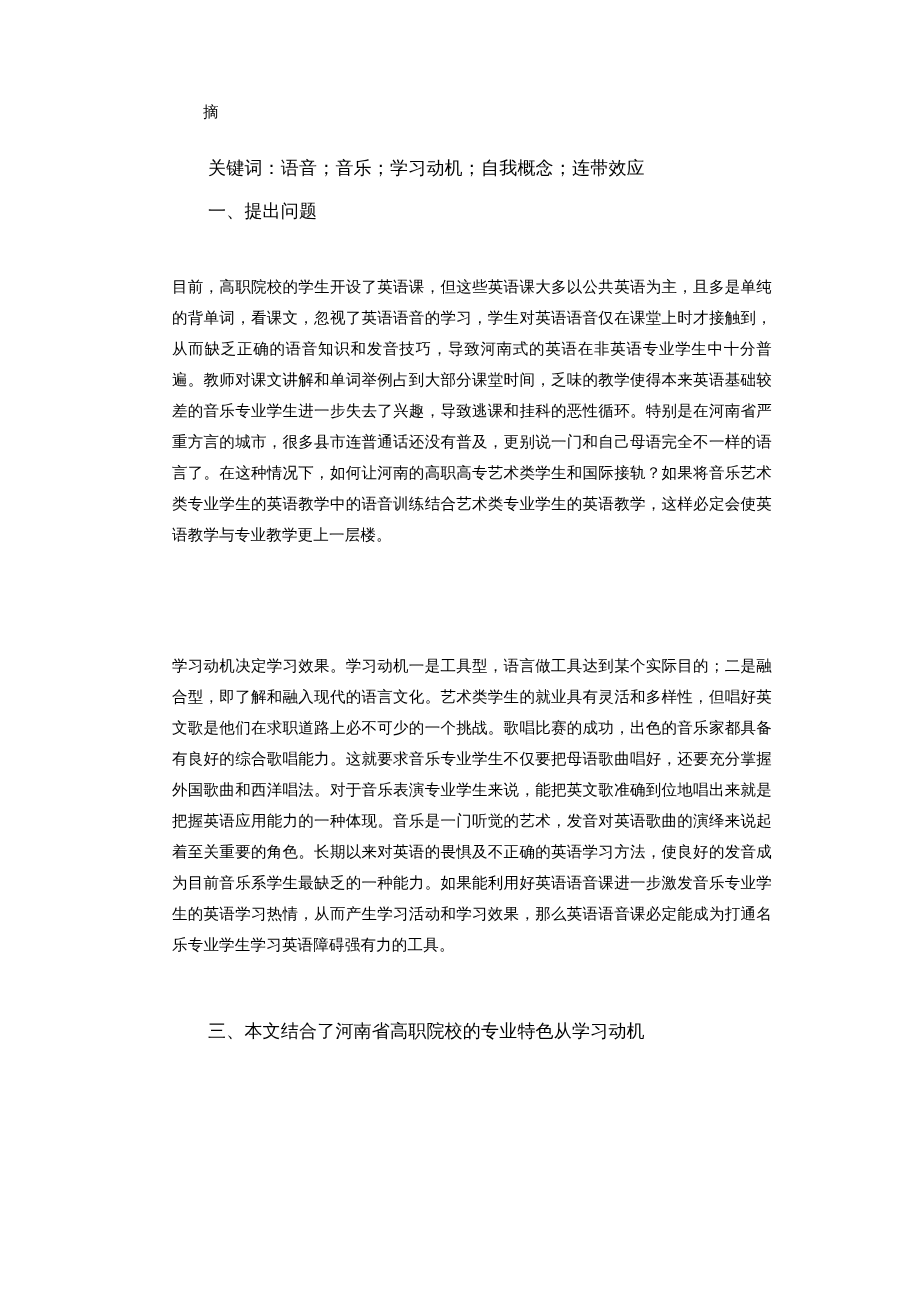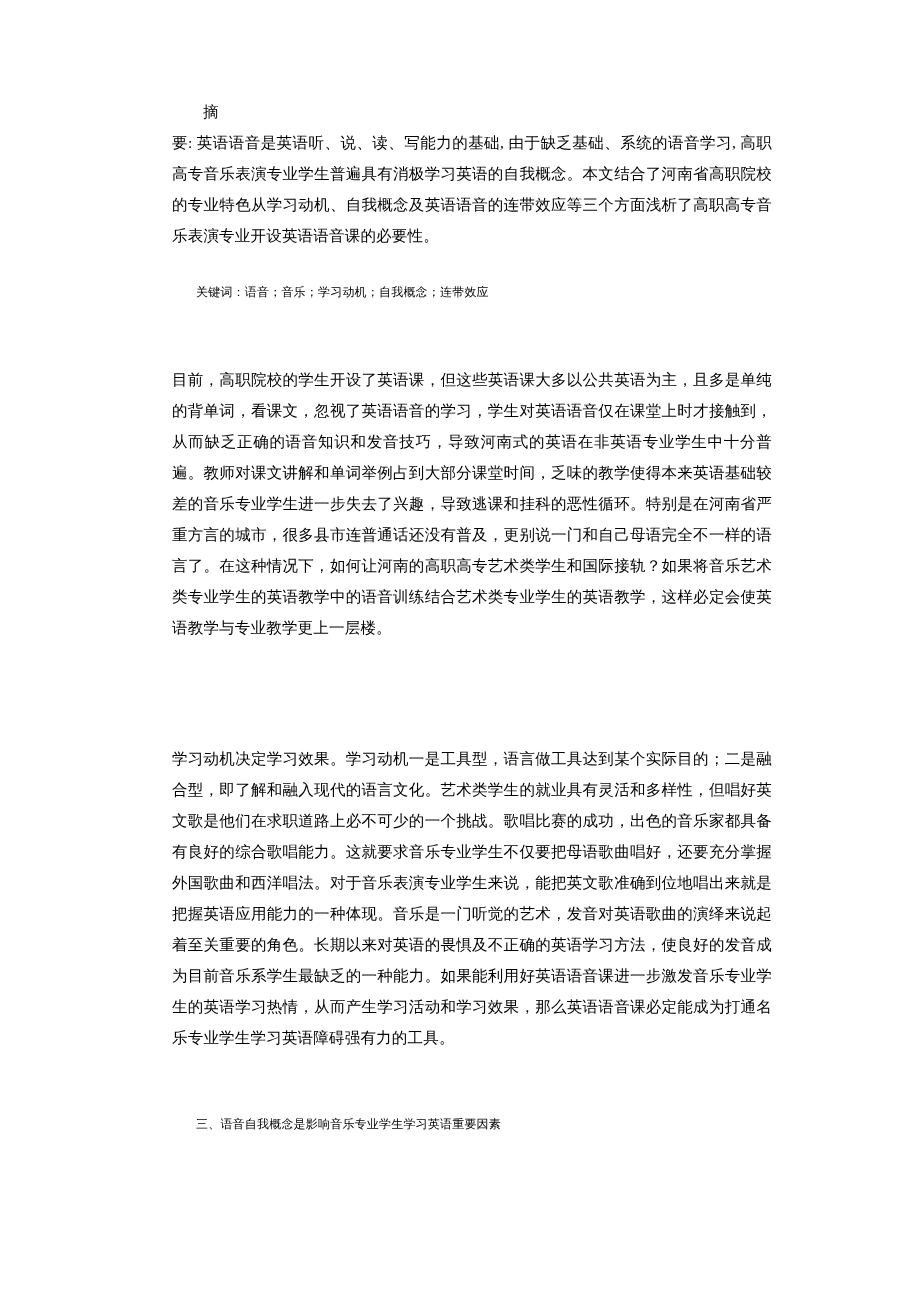--- a/index.html
+++ b/index.html
@@ -31,55 +31,55 @@
     text-align: justify;
     text-justify: inter-ideograph;
     margin: 0;
     letter-spacing: 0.2px;
   }
   .gap-sm { height: 12px; }
   .gap-md { height: 26px; }
   .gap-lg { height: 44px; }
   .gap-xl { height: 56px; }
   .heading {
-    font-size: 12px;
+    font-size: 18px;
     line-height: 31px;
     text-indent: 2em;
     margin: 0;
     letter-spacing: 0.2px;
   }
   .abstract-first {
     text-indent: 2em;
   }
 </style>
 </head>
 <body>
 
 <div class="page">
   <div class="doc-body">
 
     <div class="para abstract-first">摘</div>
-    <div class="para">要: 英语语音是英语听、说、读、写能力的基础, 由于缺乏基础、系统的语音学习, 高职高专音乐表演专业学生普遍具有消极学习英语的自我概念。本文结合了河南省高职院校的专业特色从学习动机、自我概念及英语语音的连带效应等三个方面浅析了高职高专音乐表演专业开设英语语音课的必要性。</div>
 
     <div class="gap-md"></div>
 
     <div class="heading">关键词：语音；音乐；学习动机；自我概念；连带效应</div>
 
     <div class="gap-sm"></div>
 
+    <div class="heading">一、提出问题</div>
 
     <div class="gap-lg"></div>
 
     <div class="para">目前，高职院校的学生开设了英语课，但这些英语课大多以公共英语为主，且多是单纯的背单词，看课文，忽视了英语语音的学习，学生对英语语音仅在课堂上时才接触到，从而缺乏正确的语音知识和发音技巧，导致河南式的英语在非英语专业学生中十分普遍。教师对课文讲解和单词举例占到大部分课堂时间，乏味的教学使得本来英语基础较差的音乐专业学生进一步失去了兴趣，导致逃课和挂科的恶性循环。特别是在河南省严重方言的城市，很多县市连普通话还没有普及，更别说一门和自己母语完全不一样的语言了。在这种情况下，如何让河南的高职高专艺术类学生和国际接轨？如果将音乐艺术类专业学生的英语教学中的语音训练结合艺术类专业学生的英语教学，这样必定会使英语教学与专业教学更上一层楼。</div>
 
     <div class="gap-xl"></div>
 
 
     <div class="gap-lg"></div>
 
     <div class="para">学习动机决定学习效果。学习动机一是工具型，语言做工具达到某个实际目的；二是融合型，即了解和融入现代的语言文化。艺术类学生的就业具有灵活和多样性，但唱好英文歌是他们在求职道路上必不可少的一个挑战。歌唱比赛的成功，出色的音乐家都具备有良好的综合歌唱能力。这就要求音乐专业学生不仅要把母语歌曲唱好，还要充分掌握外国歌曲和西洋唱法。对于音乐表演专业学生来说，能把英文歌准确到位地唱出来就是把握英语应用能力的一种体现。音乐是一门听觉的艺术，发音对英语歌曲的演绎来说起着至关重要的角色。长期以来对英语的畏惧及不正确的英语学习方法，使良好的发音成为目前音乐系学生最缺乏的一种能力。如果能利用好英语语音课进一步激发音乐专业学生的英语学习热情，从而产生学习活动和学习效果，那么英语语音课必定能成为打通名乐专业学生学习英语障碍强有力的工具。</div>
 
     <div class="gap-xl"></div>
 
-    <div class="heading">三、语音自我概念是影响音乐专业学生学习英语重要因素</div>
+    <div class="heading">三、本文结合了河南省高职院校的专业特色从学习动机</div>
 
   </div>
 </div>
 
 </body></html>

